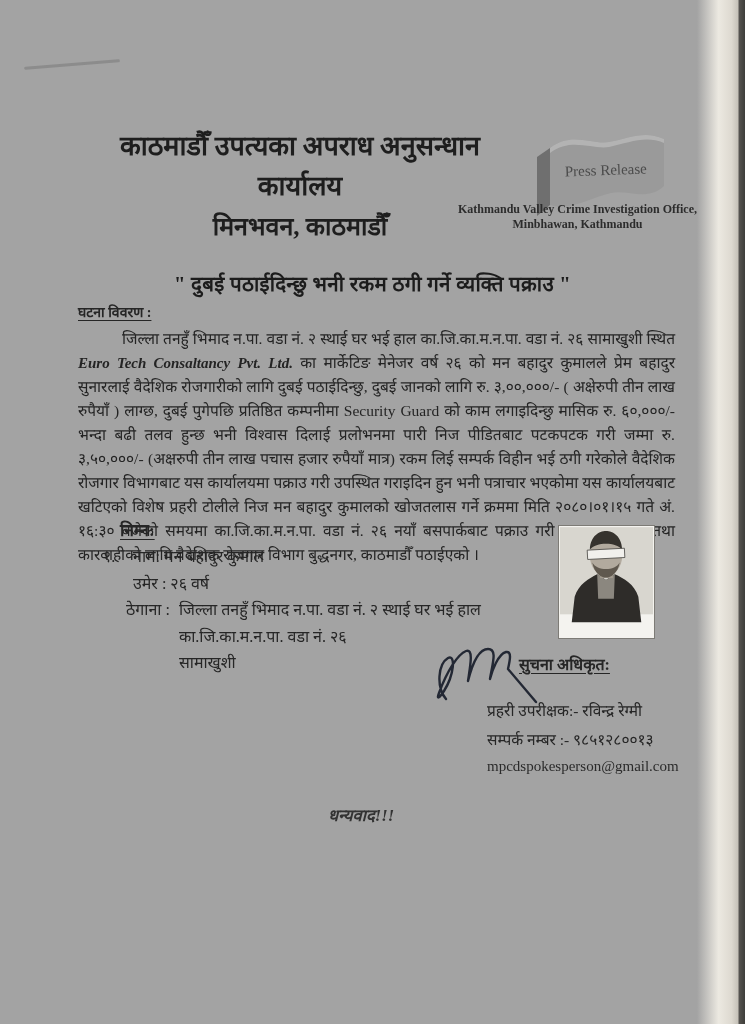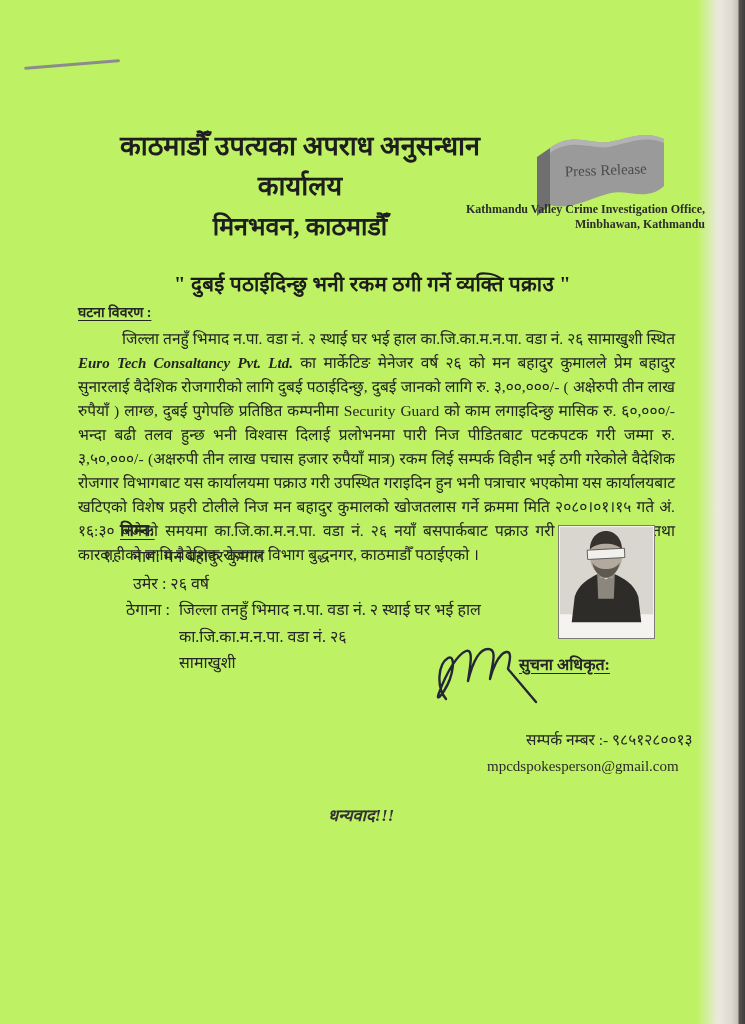--- a/index.html
+++ b/index.html
@@ -6,21 +6,21 @@
   html, body { background: #ffffff; }
   body {
     font-family: "Liberation Serif", "DejaVu Serif", serif;
     color: #262626;
   }
   .page {
     position: relative;
     width: 745px;
     height: 1024px;
     margin: 0 auto;
-    background: #bef264;
+    background: #a3a3a3;
     overflow: hidden;
   }
   
   .scratch {
     position: absolute;
     left: 24px; top: 63px;
     width: 96px; height: 2.5px;
     background: #8c8c8c;
     transform: rotate(-4.5deg);
     border-radius: 2px;
@@ -58,21 +58,21 @@
   }
   .stamp {
     position: absolute;
     left: 527px; top: 129px;
     width: 144px; height: 94px;
   }
   .en-office {
     position: absolute;
     left: 450px; top: 202px;
     width: 255px;
-    text-align: right;
+    text-align: center;
     font-size: 12px;
     font-weight: bold;
     line-height: 15px;
     color: #2c2c2c;
   }
   .doc-title {
     position: absolute;
     left: 0; top: 269px;
     width: 745px;
     text-align: center;
@@ -148,21 +148,20 @@
   }
   .officer-line {
     position: absolute;
     left: 487px; top: 699px;
     font-size: 15.5px;
   }
   .contact-line {
     position: absolute;
     left: 487px; top: 728px;
     font-size: 15.5px;
-    margin-left: 39px;
   }
   .email-line {
     position: absolute;
     left: 487px; top: 758px;
     font-size: 15px;
     color: #2b2b2b;
   }
   .date-line {
     position: absolute;
     left: 88px; top: 701px;
@@ -241,19 +240,20 @@
     </svg>
   </div>
 
   <div class="signature">
     <svg viewBox="0 0 108 68" xmlns="http://www.w3.org/2000/svg">
       <path d="M15,57 C5,45 7,22 17,16 C25,12 23,33 13,49 C9,55 5,59 8,51 C16,29 27,12 35,9 C43,6 39,25 37,39 C41,23 47,7 57,7 C67,7 61,23 59,37 C61,29 67,12 75,10 C81,9 79,18 77,27 L105,60" fill="none" stroke="#232834" stroke-width="2.4" stroke-linecap="round" stroke-linejoin="round"></path>
     </svg>
   </div>
 
   <div class="officer-heading">सुचना अधिकृत:</div>
+  <div class="officer-line">प्रहरी उपरीक्षक:- रविन्द्र रेग्मी</div>
   <div class="contact-line">सम्पर्क नम्बर :- ९८५१२८००१३</div>
   <div class="email-line">mpcdspokesperson@gmail.com</div>
 
 
   <div class="thanks">धन्यवाद!!!</div>
 
 </div>
 
 </body></html>

